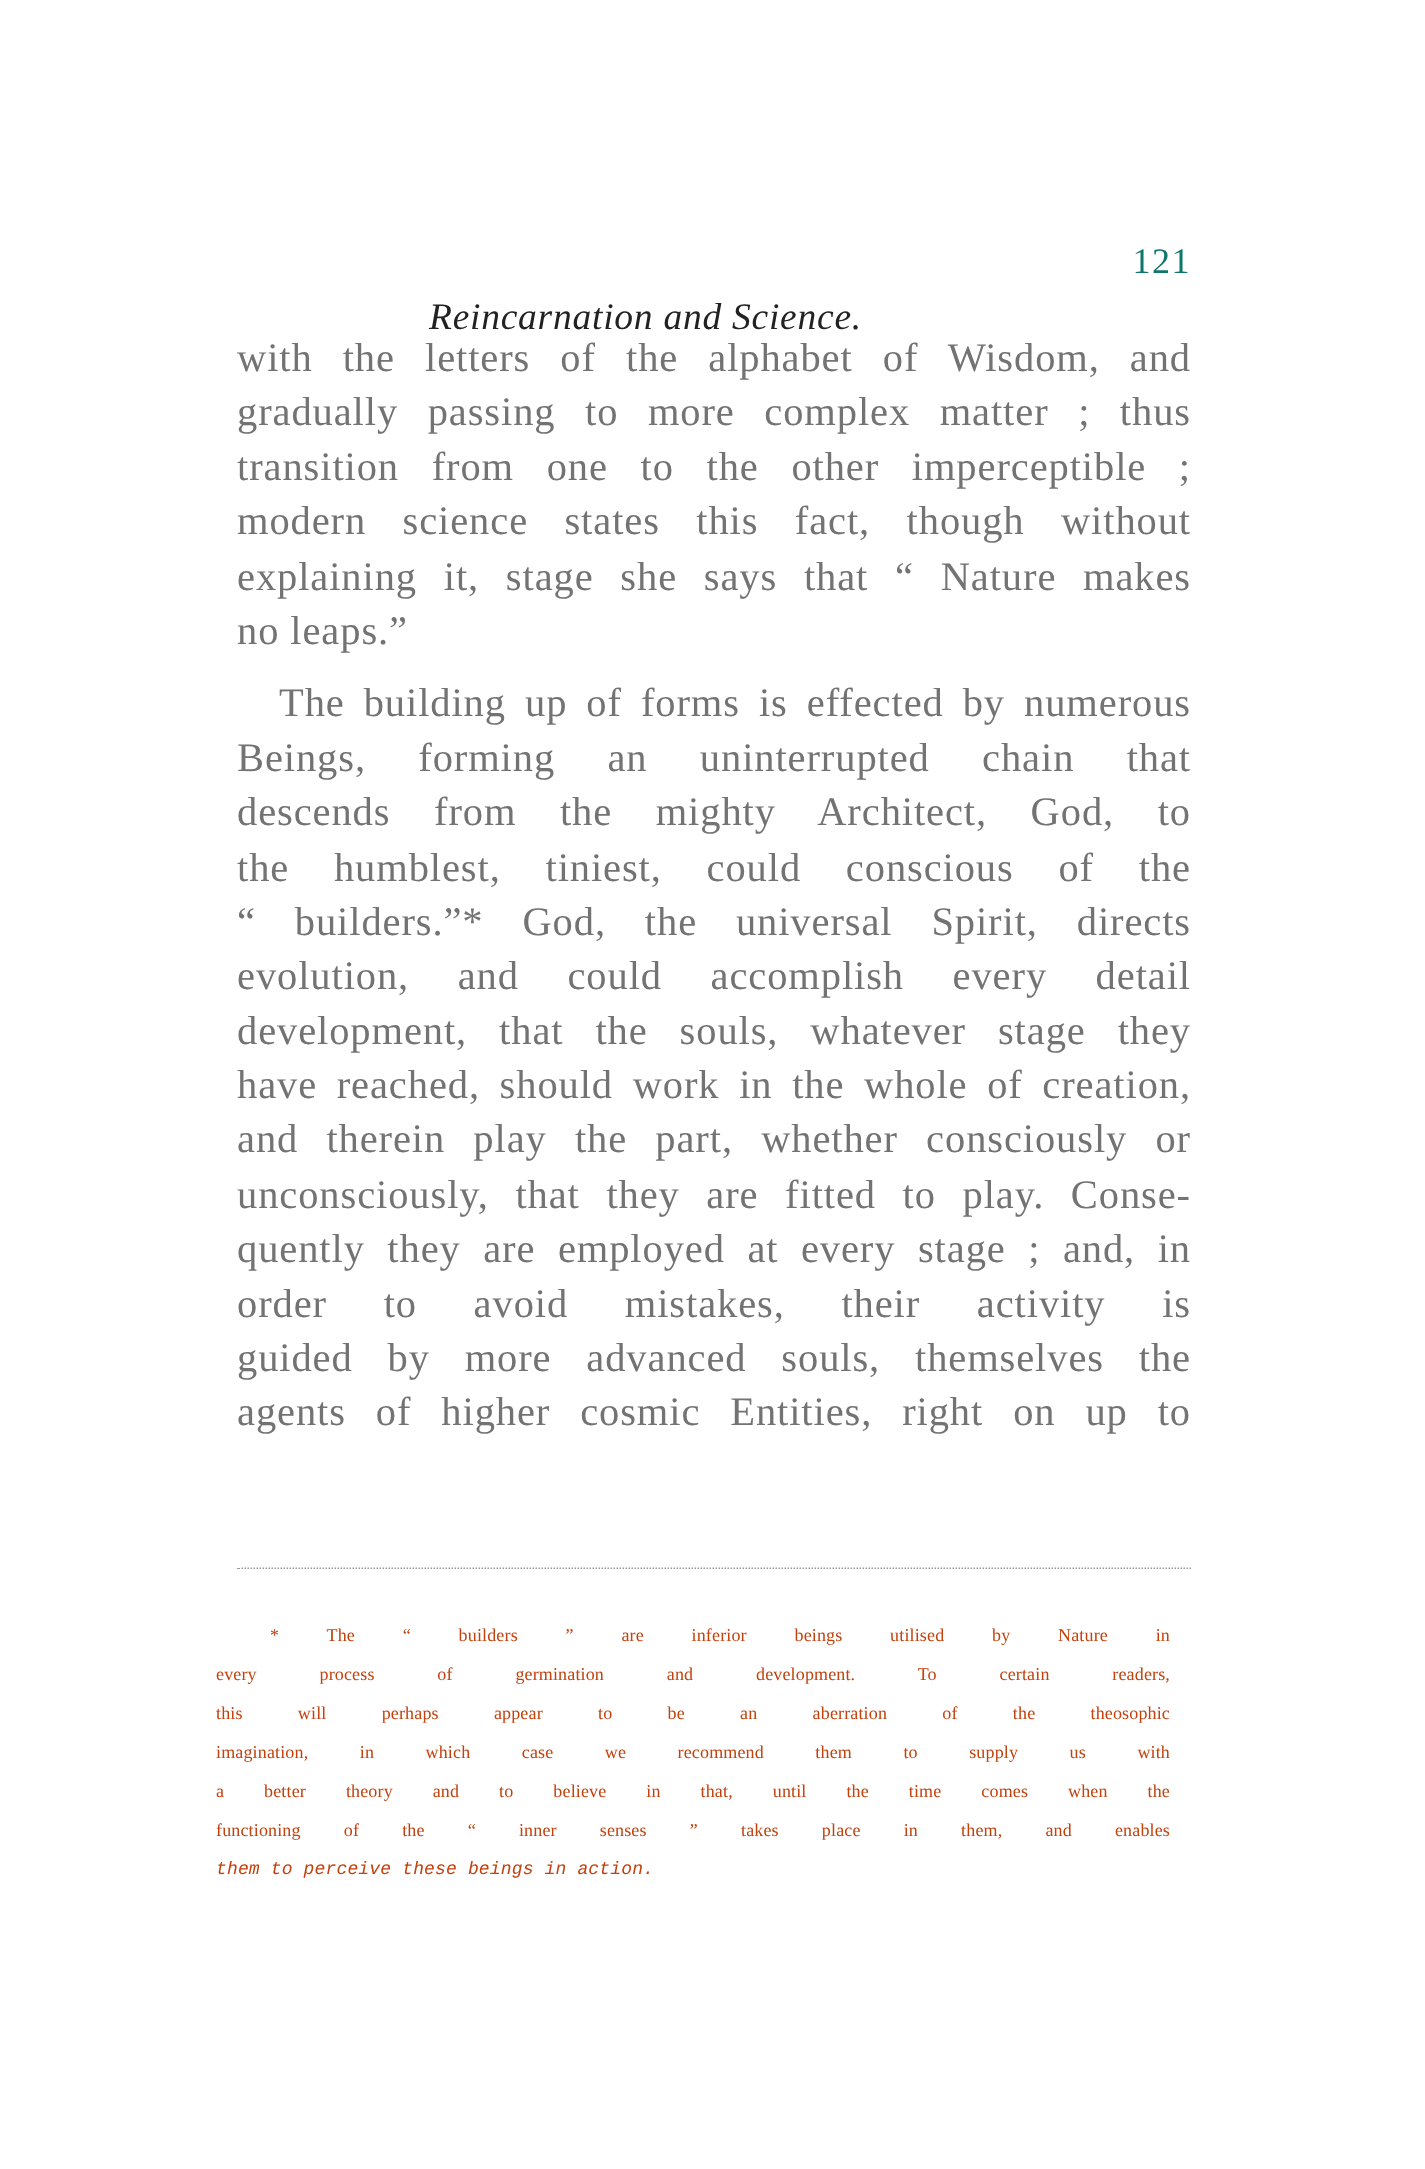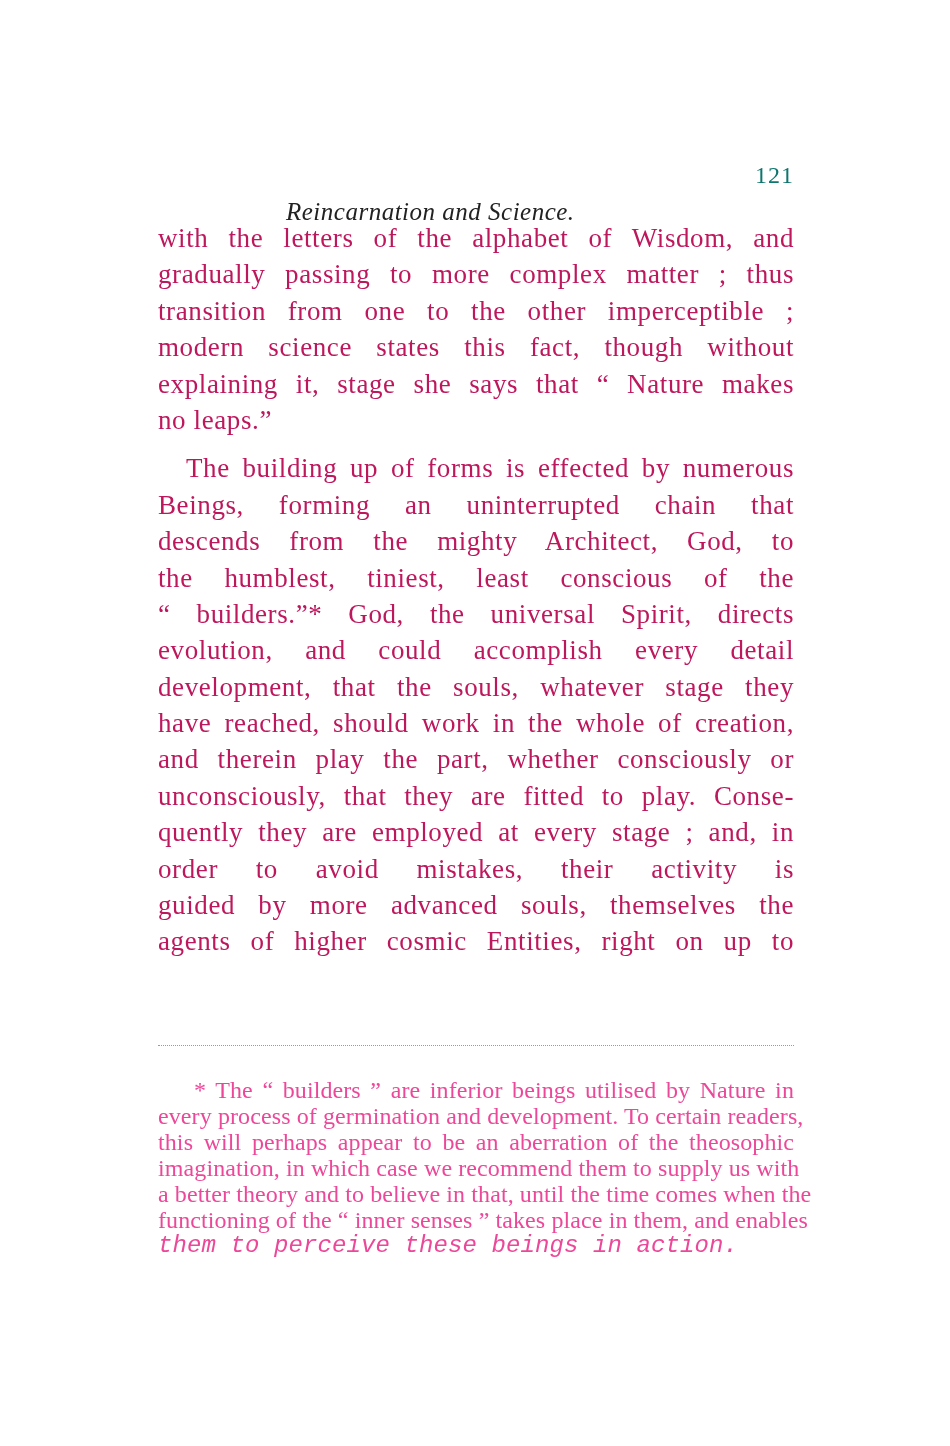--- a/index.html
+++ b/index.html
@@ -50,21 +50,21 @@
       letter-spacing: 1px;
     }
     .body-text {
       position: absolute;
       left: 158px;
       top: 220px;
       width: 636px;
       font-family: "Liberation Serif", serif;
       font-size: 27px;
       line-height: 36.4px;
-      color: #be185d;
+      color: #737373;
     }
     .line {
       display: block;
       text-align: justify;
       text-align-last: justify;
       white-space: nowrap;
       height: 36.4px;
       letter-spacing: 0.6px;
     }
     .line.last {
@@ -77,27 +77,27 @@
     .divider {
       position: absolute;
       left: 158px;
       top: 1045px;
       width: 636px;
       height: 0;
       border-top: 1px dotted #9a9a9a;
     }
     .footnote {
       position: absolute;
-      left: 158px;
+      left: 144px;
       top: 1065px;
       width: 636px;
       font-family: "Liberation Serif", serif;
-      font-size: 24px;
+      font-size: 12px;
       line-height: 26px;
-      color: #ec4899;
+      color: #c2410c;
     }
     .footnote .line {
       height: 26px;
       letter-spacing: 0.1px;
     }
     .footnote .line.indent {
       padding-left: 36px;
     }
     .footnote .italic {
       font-style: italic;
@@ -117,21 +117,21 @@
   <div class="body-text">
     <span class="line">with the letters of the alphabet of Wisdom, and</span>
     <span class="line">gradually passing to more complex matter ; thus</span>
     <span class="line">transition from one to the other imperceptible ;</span>
     <span class="line">modern science states this fact, though without</span>
     <span class="line">explaining it, stage she says that “ Nature makes</span>
     <span class="line last">no leaps.”</span>
     <span class="line indent">The building up of forms is effected by numerous</span>
     <span class="line">Beings, forming an uninterrupted chain that</span>
     <span class="line">descends from the mighty Architect, God, to</span>
-    <span class="line">the humblest, tiniest, least conscious of the</span>
+    <span class="line">the humblest, tiniest, could conscious of the</span>
     <span class="line">“ builders.”*  God, the universal Spirit, directs</span>
     <span class="line">evolution, and could accomplish every detail</span>
     <span class="line">development, that the souls, whatever stage they</span>
     <span class="line">have reached, should work in the whole of creation,</span>
     <span class="line">and therein play the part, whether consciously or</span>
     <span class="line">unconsciously, that they are fitted to play.  Conse-</span>
     <span class="line">quently they are employed at every stage ; and, in</span>
     <span class="line">order to avoid mistakes, their activity is</span>
     <span class="line">guided by more advanced souls, themselves the</span>
     <span class="line">agents of higher cosmic Entities, right on up to</span>

